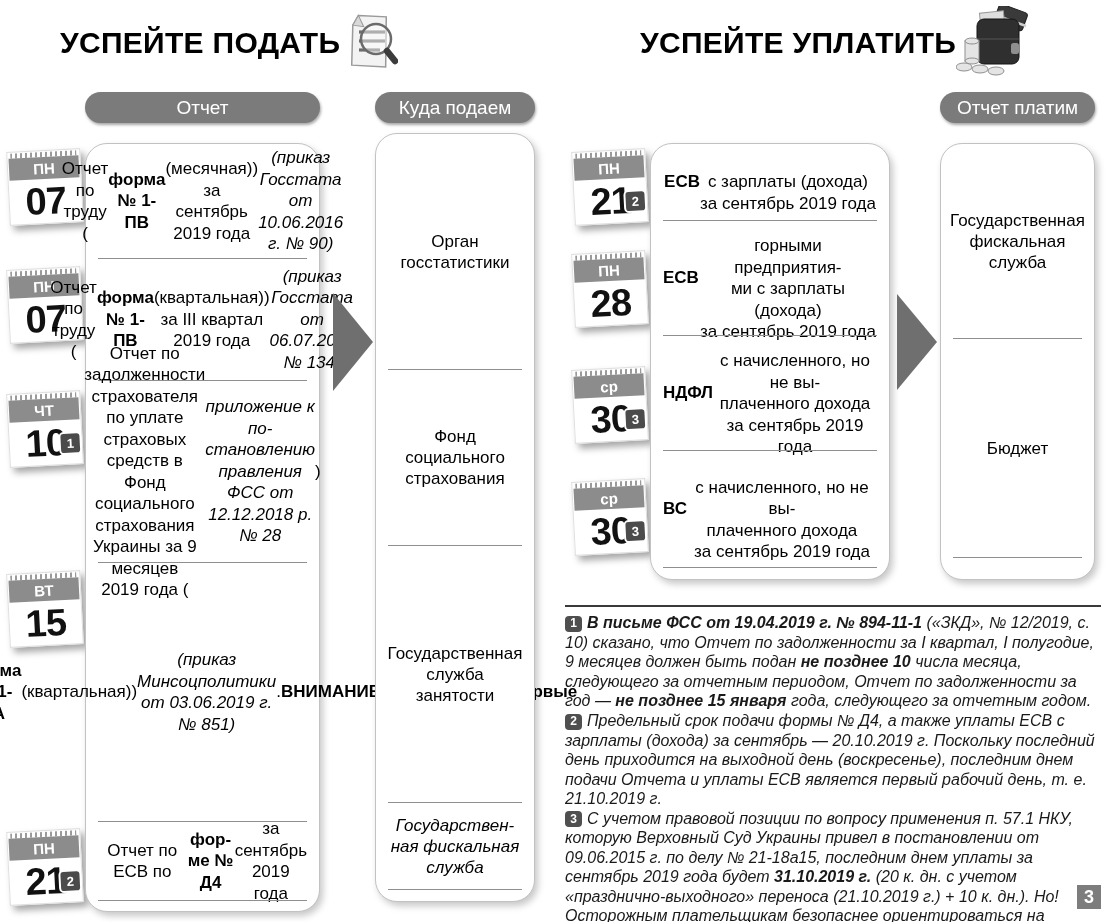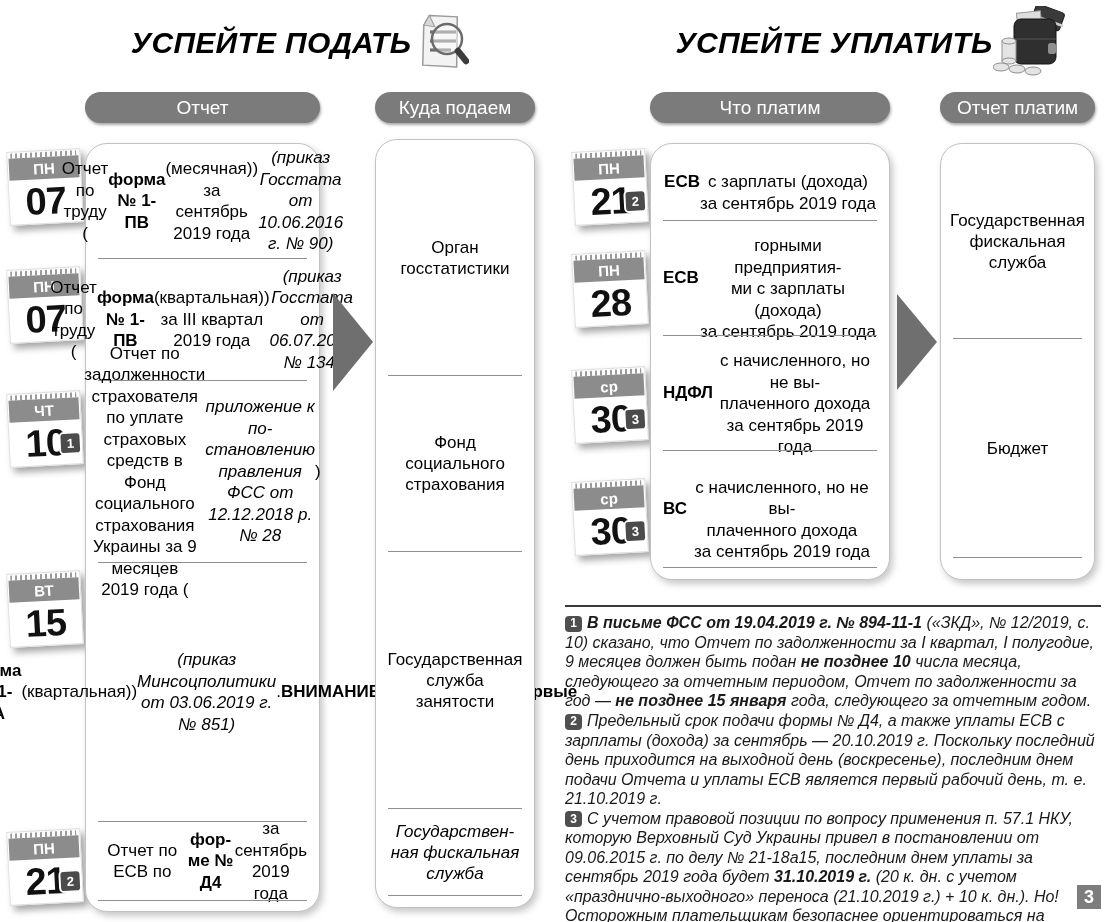--- a/index.html
+++ b/index.html
@@ -1,20 +1,20 @@
 <!DOCTYPE html>
 <html><head>
 <meta charset="utf-8">
 <style>
   html,body{margin:0;padding:0;background:#fff;}
   .canvas{position:relative;width:1105px;height:922px;background:#fff;overflow:hidden;
           font-family:"Liberation Sans","DejaVu Sans",sans-serif;color:#111;}
 
   
-  .hdr{position:absolute;top:4px;height:78px;display:flex;align-items:center;justify-content:center;font-style:italic;}
+  .hdr{position:absolute;top:4px;height:78px;display:flex;align-items:center;justify-content:flex-start;}
   .hdr-left{left:60px;width:480px;}
   .hdr-right{left:640px;width:460px;}
   .big-title{font-weight:bold;font-size:30px;letter-spacing:.3px;color:#000;white-space:nowrap;}
 
   
   .pill{position:absolute;top:92px;height:31px;background:#7b7b7b;border-radius:16px;color:#fff;
         font-weight:normal;font-size:19px;display:flex;align-items:center;justify-content:center;
         box-shadow:1px 2px 3px rgba(0,0,0,.35);}
 
   
@@ -98,21 +98,20 @@
           <ellipse cx="8" cy="61" rx="8" ry="4"></ellipse>
           <ellipse cx="24" cy="63" rx="8" ry="4"></ellipse>
           <ellipse cx="40" cy="65" rx="8" ry="4"></ellipse>
         </g>
       </svg>
     </span>
   </div>
 
   <div class="pill" style="left:85px;width:235px;">Отчет</div>
   <div class="pill" style="left:375px;width:160px;">Куда подаем</div>
-  <div class="pill" style="left:650px;width:240px;">Что платим</div>
   <div class="pill" style="left:940px;width:155px;">Отчет платим</div>
 
   <div class="cal" style="left:8px;top:150px;">
     <div class="cal-perf"></div>
     <div class="cal-day">ПН</div>
     <div class="cal-num">
         <span>07</span>
       </div>
   </div>
   <div class="cal" style="left:8px;top:268px;">
@@ -154,21 +153,21 @@
     <div class="sec" style="height:181px;text-align:center;">Отчет по задолженности<br>страхователя по уплате<br>страховых средств в Фонд<br>социального страхования<br>Украины за 9 месяцев<br>2019 года (<i>приложение к по-<br>становлению правления<br>ФСС от 12.12.2018 р. № 28</i>)</div>
     <div class="sep"></div>
     <div class="sec" style="height:258px;">Информация о количестве<br>трудоустроенных граждан<br>субъектами хозяйствова-<br>ния, которые оказывают<br>услуги по посредниче-<br>ству в трудоустройстве,<br>за III квартал (<b>форма<br>№ 1-ПА</b> (квартальная))<br><i>(приказ Минсоцполитики<br>от 03.06.2019 г. № 851)</i>.<br><b>ВНИМАНИЕ!</b><br>Отчитываемся <b>впервые</b></div>
     <div class="sep"></div>
     <div class="sec" style="height:78px;">Отчет по ЕСВ по <b>фор-<br>ме № Д4</b> за сентябрь<br>2019 года</div>
     <div class="sep"></div>
   </div>
 
   <div class="arrow arrow-left"></div>
 
-  <div class="box" style="left:375px;top:139px;width:160px;height:769px;">
+  <div class="box" style="left:375px;top:133px;width:160px;height:769px;">
     <div class="sec" style="height:235px;line-height:21px;">Орган<br>госстатистики</div>
     <div class="sep"></div>
     <div class="sec" style="height:175px;line-height:21px;">Фонд<br>социального<br>страхования</div>
     <div class="sep"></div>
     <div class="sec" style="height:256px;line-height:21px;">Государственная<br>служба<br>занятости</div>
     <div class="sep"></div>
     <div class="sec" style="height:86px;line-height:21px;font-style:italic;">Государствен-<br>ная фискальная<br>служба</div>
     <div class="sep"></div>
   </div>
 

